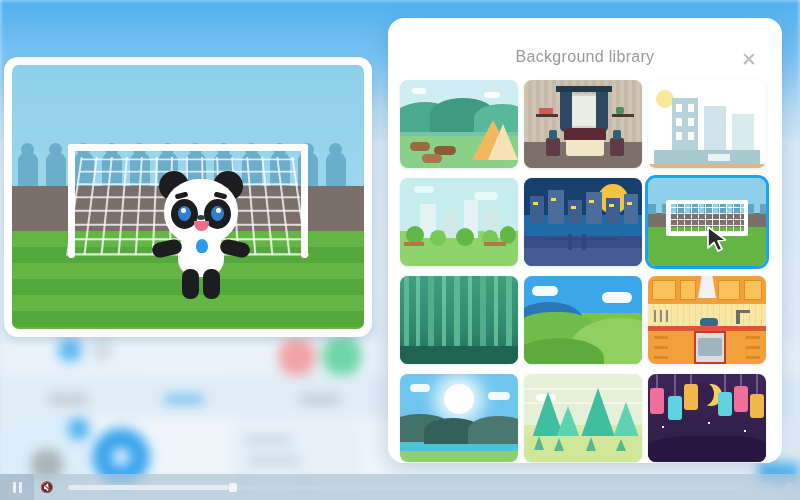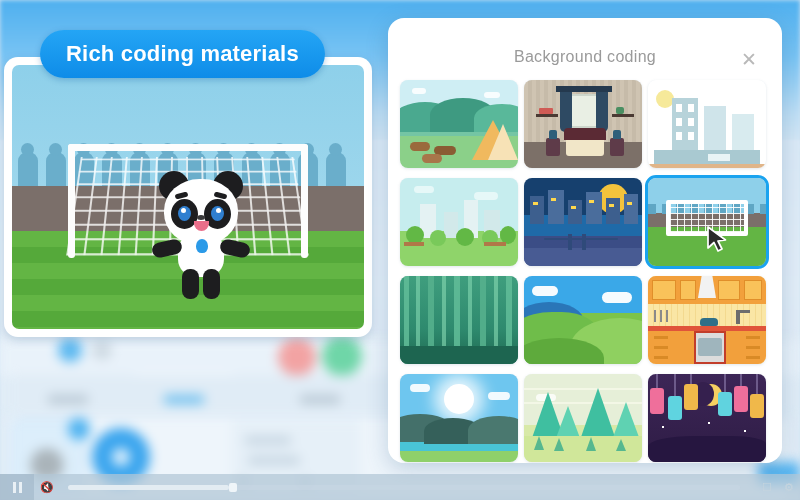--- a/index.html
+++ b/index.html
@@ -232,26 +232,23 @@
       <div class="p-mouth"></div>
       <div class="p-body"></div>
       <div class="p-badge"></div>
       <div class="p-arm" style="left:-4px;top:70px;transform:rotate(-12deg);"></div>
       <div class="p-arm" style="right:-4px;top:70px;transform:rotate(12deg);"></div>
       <div class="p-leg" style="left:26px;top:98px;"></div>
       <div class="p-leg" style="right:26px;top:98px;"></div>
     </div>
   </div>
 
-  <div class="pill">
-    <span>Rich coding materials</span>
-  </div>
 
   <div class="dialog">
-    <div class="dlg-title">Background coding</div>
+    <div class="dlg-title">Background library</div>
     <div class="dlg-close">✕</div>
     <div class="grid">
 
       <div class="thumb">
         <div class="scene" style="background:linear-gradient(180deg,#cfeef4 0 34%,#8fd3e0 34% 52%,#74c5a4 52% 64%,#8bd089 64% 100%);">
           <div class="l" style="left:-6px;top:22px;width:62px;height:30px;background:#4aa98f;border-radius:50% 50% 0 0;"></div>
           <div class="l" style="left:30px;top:18px;width:66px;height:34px;background:#3e9a81;border-radius:50% 50% 0 0;"></div>
           <div class="l" style="left:74px;top:24px;width:56px;height:28px;background:#59b89a;border-radius:50% 50% 0 0;"></div>
           <div class="l" style="left:12px;top:8px;width:14px;height:6px;background:#fff;border-radius:6px;opacity:.85;"></div>
           <div class="l" style="left:84px;top:12px;width:16px;height:6px;background:#fff;border-radius:6px;opacity:.85;"></div>

